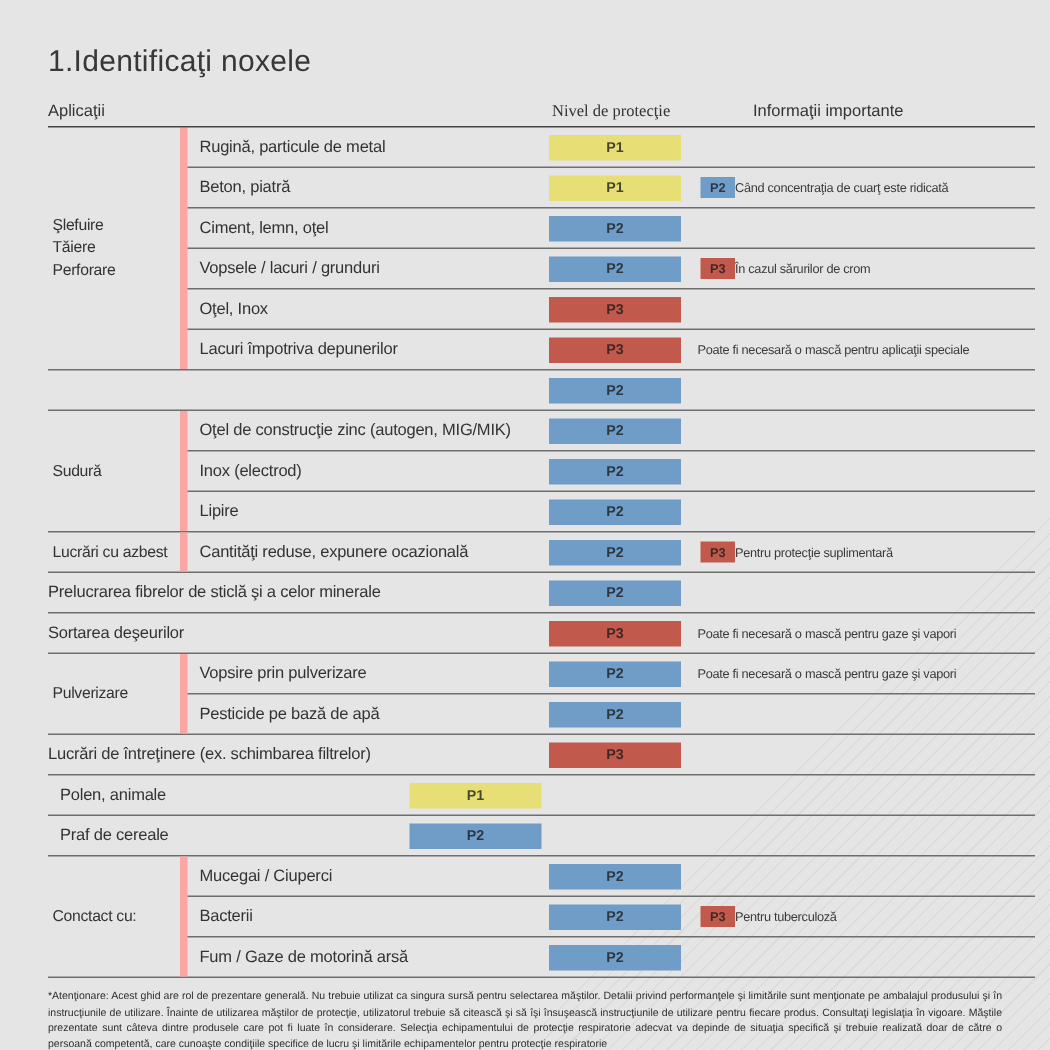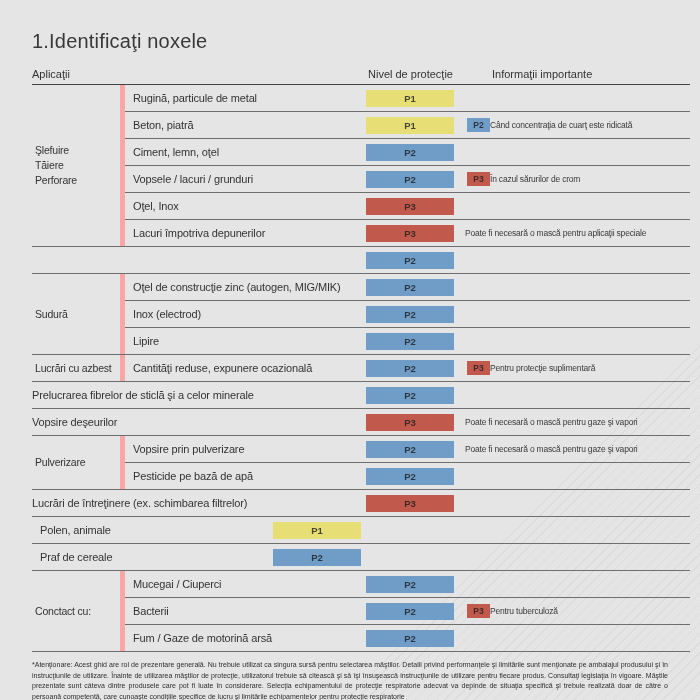--- a/index.html
+++ b/index.html
@@ -10,22 +10,22 @@
   .hatch{
     position:absolute;left:345px;top:345px;width:355px;height:355px;z-index:0;
     clip-path:polygon(100% 0,100% 100%,0 100%);
     background:repeating-linear-gradient(135deg,transparent 0 6px,var(--hatch,#dcdcdc) 6px 7px);
   }
   .content{position:relative;z-index:1;}
   .title{margin:30px 0 6px 32px;font-size:20px;font-weight:500;color:#383838;letter-spacing:.2px;}
   .col-headers{position:relative;margin:0 10px 0 32px;height:25px;border-bottom:1px solid #444;}
   .col-headers span{position:absolute;bottom:4px;font-size:11px;color:#333;white-space:nowrap;}
   .ch-app{left:0;}
-  .ch-lvl{left:336px;}
-  .ch-info{left:460px;text-align:right;}
+  .ch-lvl{left:336px;font-family:Liberation Serif, serif;}
+  .ch-info{left:470px;text-align:right;}
   .tbl{margin:0 10px 0 32px;width:658px;}
   .group{display:flex;border-bottom:1px solid #6e6e6e;}
   .cat{
     box-sizing:border-box;width:93px;padding-left:3px;border-right:5px solid #fca5a5;
     display:flex;align-items:center;white-space:pre-line;
     font-size:10.5px;line-height:15px;letter-spacing:-.2px;color:#333;
   }
   .rows{flex:1;min-width:0;}
   .row{position:relative;height:26px;display:flex;align-items:center;}
   .rows .row + .row{border-top:1px solid #6e6e6e;}
@@ -162,21 +162,21 @@
               <div class="lbl">Prelucrarea fibrelor de sticlă şi a celor minerale</div>
               <div class="right">
                 <div class="badge" style="background: rgb(111, 157, 200);">P2</div>
               </div>
             </div>
           </div>
         </div>
         <div class="group full">
           <div class="rows">
             <div class="row">
-              <div class="lbl">Vopsire deşeurilor</div>
+              <div class="lbl">Sortarea deşeurilor</div>
               <div class="right">
                 <div class="badge" style="background: rgb(193, 90, 77);">P3</div>
                 <div class="note">Poate fi necesară o mască pentru gaze şi vapori</div>
               </div>
             </div>
           </div>
         </div>
         <div class="group">
           <div class="cat">Pulverizare</div>
           <div class="rows">

